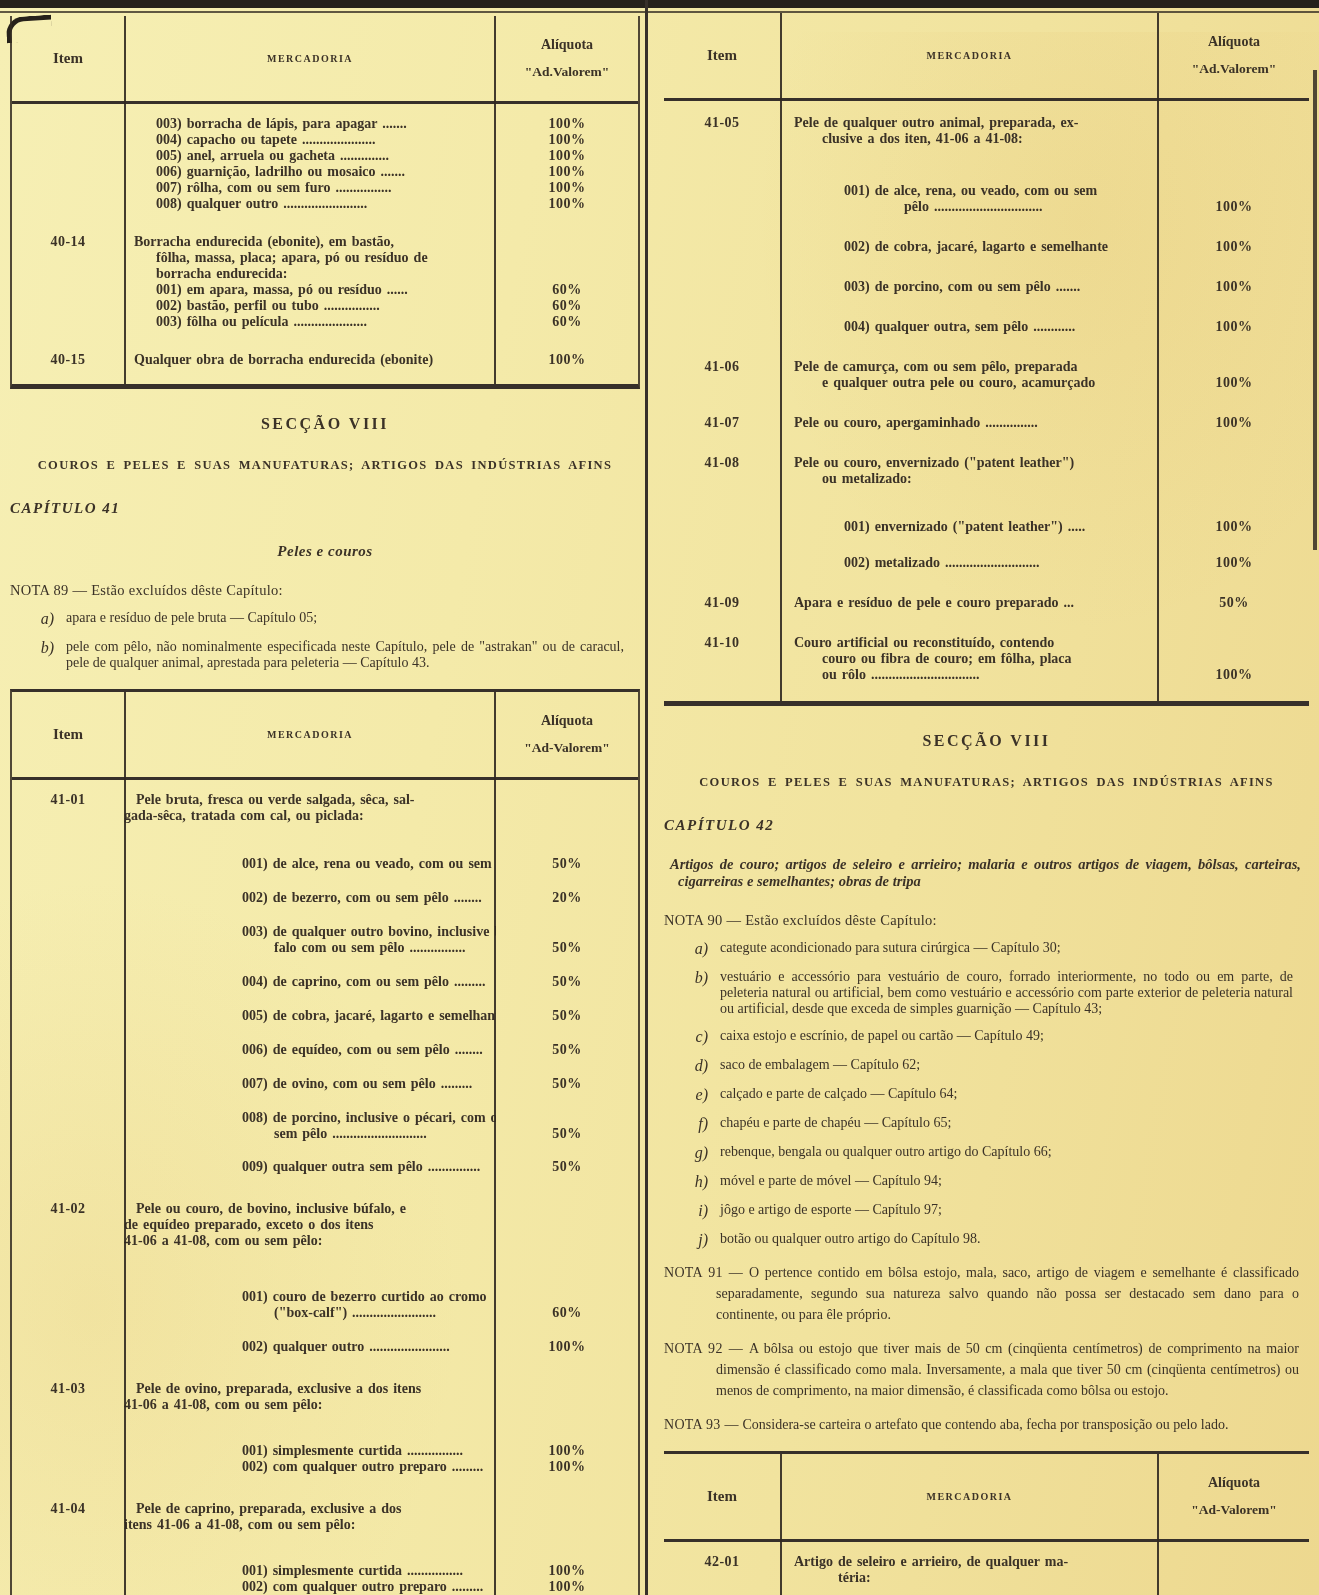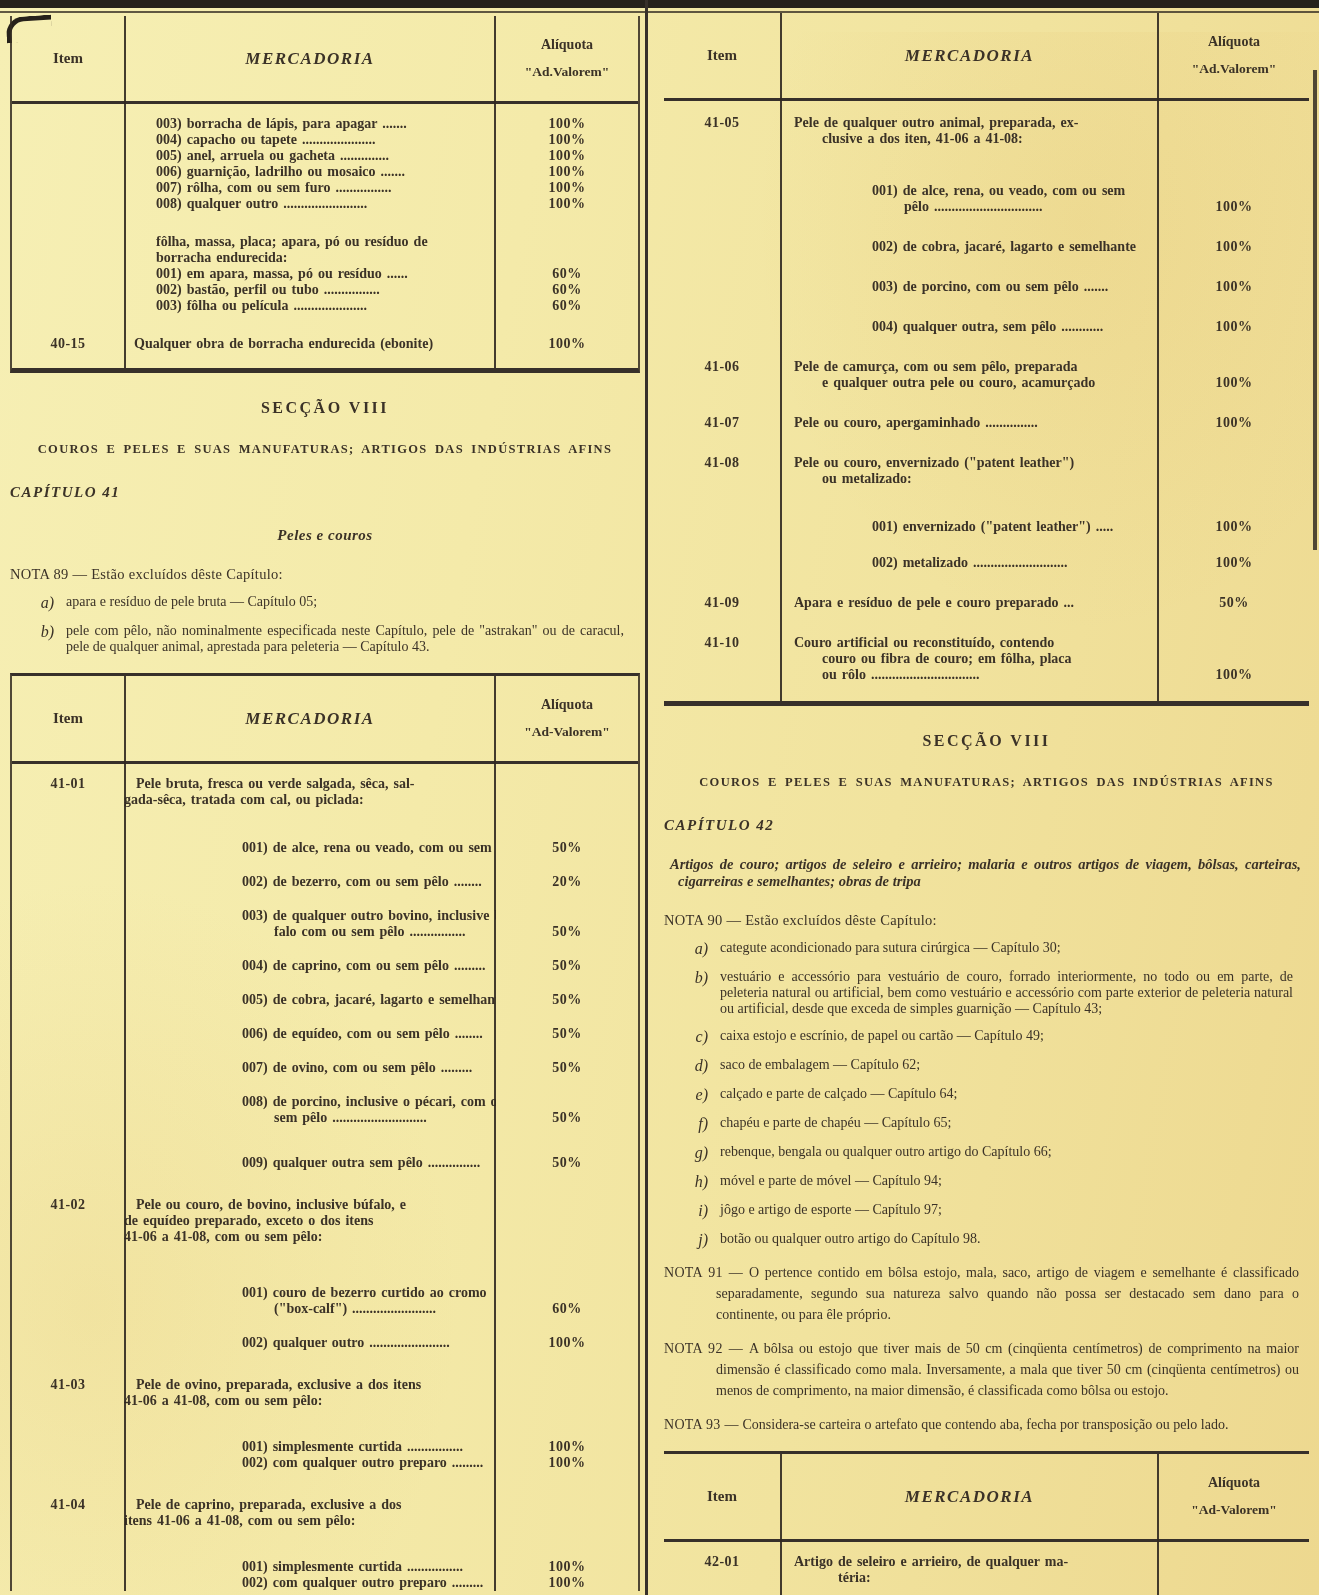--- a/index.html
+++ b/index.html
@@ -40,21 +40,21 @@
   .tbl{position:relative;font-size:14px;}
   .t1,.t2{width:630px;border-left:2px solid rgba(50,42,33,.85);border-right:2px solid rgba(50,42,33,.85);}
   .t1{border-bottom:5px solid var(--bd);padding-bottom:16px;}
   .t2{border-top:3px solid var(--bd);}
   .t3{border-bottom:5px solid var(--bd);padding-bottom:18px;}
   .t4{border-top:3px solid var(--bd);}
 
   .thead{display:flex;border-bottom:3px solid var(--bd);height:88px;align-items:stretch;}
   .th{display:flex;flex-direction:column;justify-content:center;text-align:center;font-weight:bold;}
   .th-item{width:112px;font-size:15px;}
-  .th-merc{flex:1;font-size:17px;letter-spacing:1.5px;font-style:italic;}
+  .th-merc{flex:1;font-size:10px;letter-spacing:1.5px;}
   .th-aliq{width:142px;font-size:14px;}
   .t3 .th-item,.t4 .th-item{width:116px;}
   .t3 .th-aliq,.t4 .th-aliq{width:150px;}
   .aliq2{margin-top:11px;font-size:13.5px;}
 
   .vl{position:absolute;top:0;bottom:0;width:2px;background:rgba(48,40,32,.9);}
   .t1 .vl1,.t2 .vl1{left:112px;}
   .t1 .vl2,.t2 .vl2{right:142px;}
   .t3 .vl1,.t4 .vl1{left:116px;}
   .t3 .vl2,.t4 .vl2{right:150px;}
@@ -73,21 +73,21 @@
   .t3 .cell-val,.t4 .cell-val{width:150px;}
 
   .t1 .i-main{padding-left:10px;}
   .t1 .i-cont,.t1 .i-sub{padding-left:32px;}
   .t2 .i-main{padding-left:12px;}
   .t2 .i-cont{}
   .t2 .i-sub{padding-left:118px;}
   .t2 .i-sub2{padding-left:150px;}
   .t3 .i-main{padding-left:14px;}
   .t3 .i-cont{padding-left:42px;}
-  .t3 .i-sub{padding-left:92px;}
+  .t3 .i-sub{padding-left:64px;}
   .t3 .i-sub2{padding-left:124px;}
   .t4 .i-main{padding-left:14px;}
   .t4 .i-cont{padding-left:58px;}
   .t4 .i-sub{padding-left:96px;}
 
   
   .sect{margin-top:26px;}
   .secao{text-align:center;font-weight:bold;font-size:16px;letter-spacing:2.5px;}
   .subtitle{text-align:center;font-weight:bold;font-size:12.5px;letter-spacing:1.3px;margin-top:25px;word-spacing:3px;}
   .capitulo{text-align:left;font-weight:bold;font-style:italic;font-size:15px;letter-spacing:1.5px;margin-top:27px;}
@@ -159,20 +159,25 @@
               <div class="cell-val">100%</div>
             </div>
             <div class="trow">
               <div class="cell-item"></div>
               <div class="cell-text i-sub">008) qualquer outro ........................</div>
               <div class="cell-val">100%</div>
             </div>
           </div>
           <div class="entry">
             <div class="trow">
+              <div class="cell-item">40-14</div>
+              <div class="cell-text i-main">Borracha endurecida (ebonite), em bastão,</div>
+              <div class="cell-val"></div>
+            </div>
+            <div class="trow">
               <div class="cell-item"></div>
               <div class="cell-text i-cont">fôlha, massa, placa; apara, pó ou resíduo de</div>
               <div class="cell-val"></div>
             </div>
             <div class="trow">
               <div class="cell-item"></div>
               <div class="cell-text i-cont">borracha endurecida:</div>
               <div class="cell-val"></div>
             </div>
             <div class="trow">
@@ -288,21 +293,21 @@
             <div class="trow" style="margin-top: 18px;">
               <div class="cell-item"></div>
               <div class="cell-text i-sub">008) de porcino, inclusive o pécari, com ou</div>
               <div class="cell-val"></div>
             </div>
             <div class="trow">
               <div class="cell-item"></div>
               <div class="cell-text i-sub2">sem pêlo ...........................</div>
               <div class="cell-val">50%</div>
             </div>
-            <div class="trow" style="margin-top: 29px; align-items: center;">
+            <div class="trow" style="margin-top: 17px; align-items: center;">
               <div class="cell-item"></div>
               <div class="cell-text i-sub">009) qualquer outra sem pêlo ...............</div>
               <div class="cell-val">50%</div>
             </div>
           </div>
           <div class="entry">
             <div class="trow">
               <div class="cell-item">41-02</div>
               <div class="cell-text i-main">Pele ou couro, de bovino, inclusive búfalo, e</div>
               <div class="cell-val"></div>

